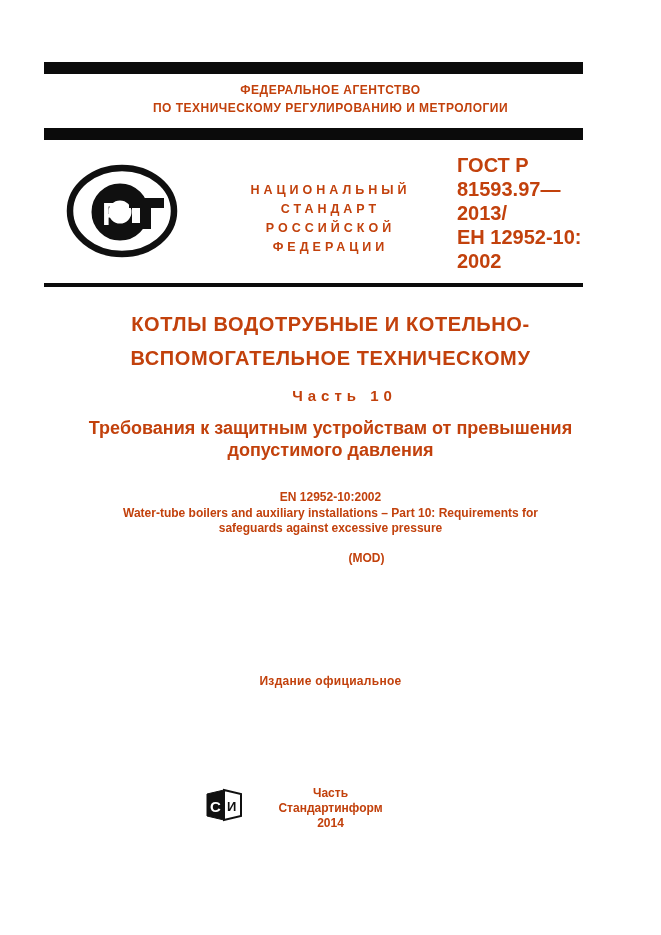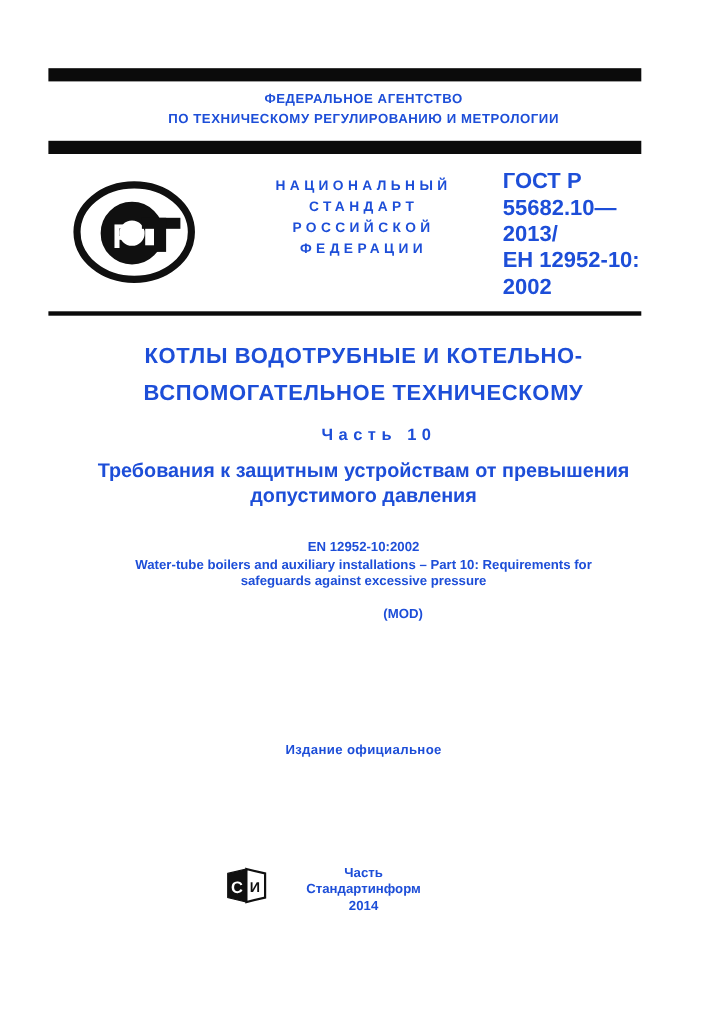--- a/index.html
+++ b/index.html
@@ -1,29 +1,29 @@
 <!DOCTYPE html>
 <html><head>
 <meta charset="utf-8">
 <style>
   html,body{margin:0;padding:0;background:#ffffff;}
   .page{
     position:relative;width:661px;height:935px;background:#ffffff;
-    color:#1d4ed8;font-family:"Liberation Sans","DejaVu Sans",sans-serif;
+    color:#c2410c;font-family:"Liberation Sans","DejaVu Sans",sans-serif;
     font-weight:bold;overflow:hidden;margin:0 auto;
   }
   .abs{position:absolute;}
   .centered{left:0;width:661px;text-align:center;}
   .bar{left:44px;width:539px;background:#0b0b0b;}
   #bar-top{top:62px;height:12px;}
   #bar-mid{top:128px;height:12px;}
   #rule-designation{top:283px;height:4px;}
   #agency-block{top:82px;font-size:12px;letter-spacing:.5px;line-height:17.5px;}
   #rst-logo{left:66px;top:164px;width:112px;height:95px;}
-  #national-standard-block{top:160px;font-size:12.5px;letter-spacing:4px;line-height:19px;}
+  #national-standard-block{top:181px;font-size:12.5px;letter-spacing:4px;line-height:19px;}
   #designation-block{left:457px;top:153px;width:145px;font-size:20px;line-height:24px;text-align:left;}
   #title-line1{top:313px;font-size:20px;letter-spacing:.6px;}
   #title-line2{top:347px;font-size:20px;letter-spacing:.6px;}
   #part-label{top:387px;font-size:15px;letter-spacing:5px;padding-left:14px;}
   #subtitle-block{top:417px;font-size:18px;line-height:22px;}
   #en-reference-block{top:490px;font-size:12px;line-height:15.5px;}
   #mod-label{top:551px;font-size:12px;padding-left:36px;}
   #edition-note{top:674px;font-size:12px;letter-spacing:.3px;}
   #si-logo{left:203px;top:786px;width:42px;height:38px;}
   #imprint-block{top:786px;font-size:12px;line-height:15px;}
@@ -54,21 +54,21 @@
 
   <div class="abs centered" id="national-standard-block">
     <div>НАЦИОНАЛЬНЫЙ</div>
     <div>СТАНДАРТ</div>
     <div>РОССИЙСКОЙ</div>
     <div>ФЕДЕРАЦИИ</div>
   </div>
 
   <div class="abs" id="designation-block">
     <div>ГОСТ Р</div>
-    <div>55682.10—</div>
+    <div>81593.97—</div>
     <div>2013/</div>
     <div>ЕН 12952-10:</div>
     <div>2002</div>
   </div>
 
   <div class="abs bar" id="rule-designation"></div>
 
   <div class="abs centered" id="title-line1">КОТЛЫ ВОДОТРУБНЫЕ И КОТЕЛЬНО-</div>
   <div class="abs centered" id="title-line2">ВСПОМОГАТЕЛЬНОЕ ТЕХНИЧЕСКОМУ</div>
 

